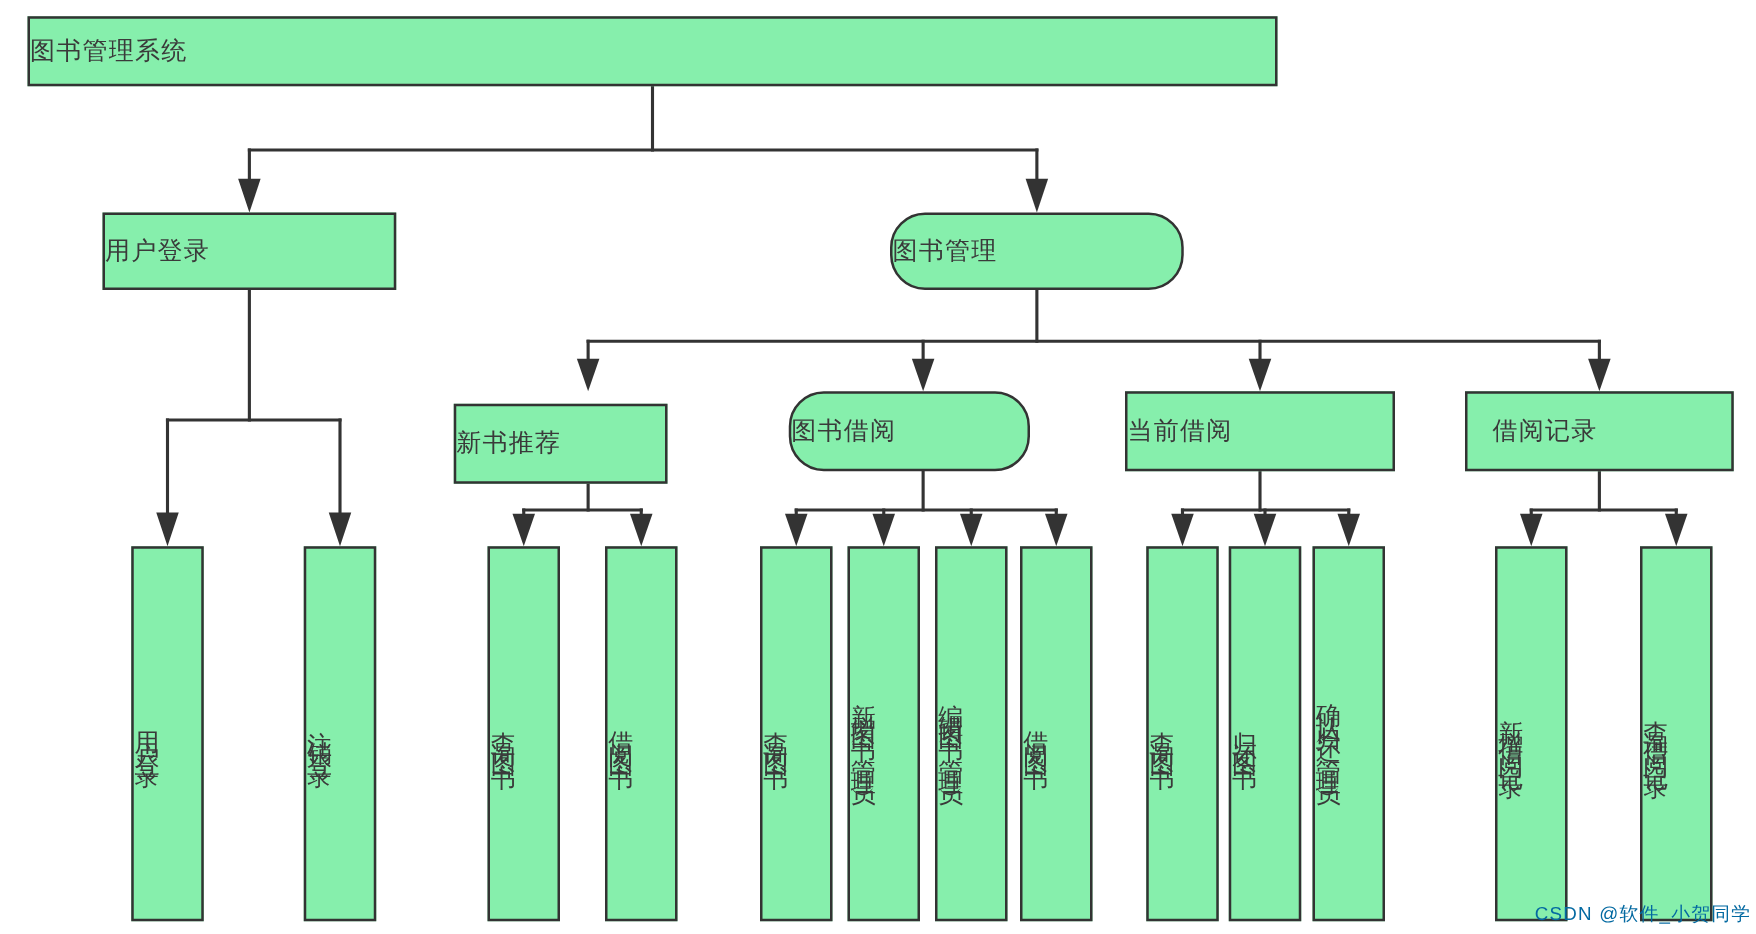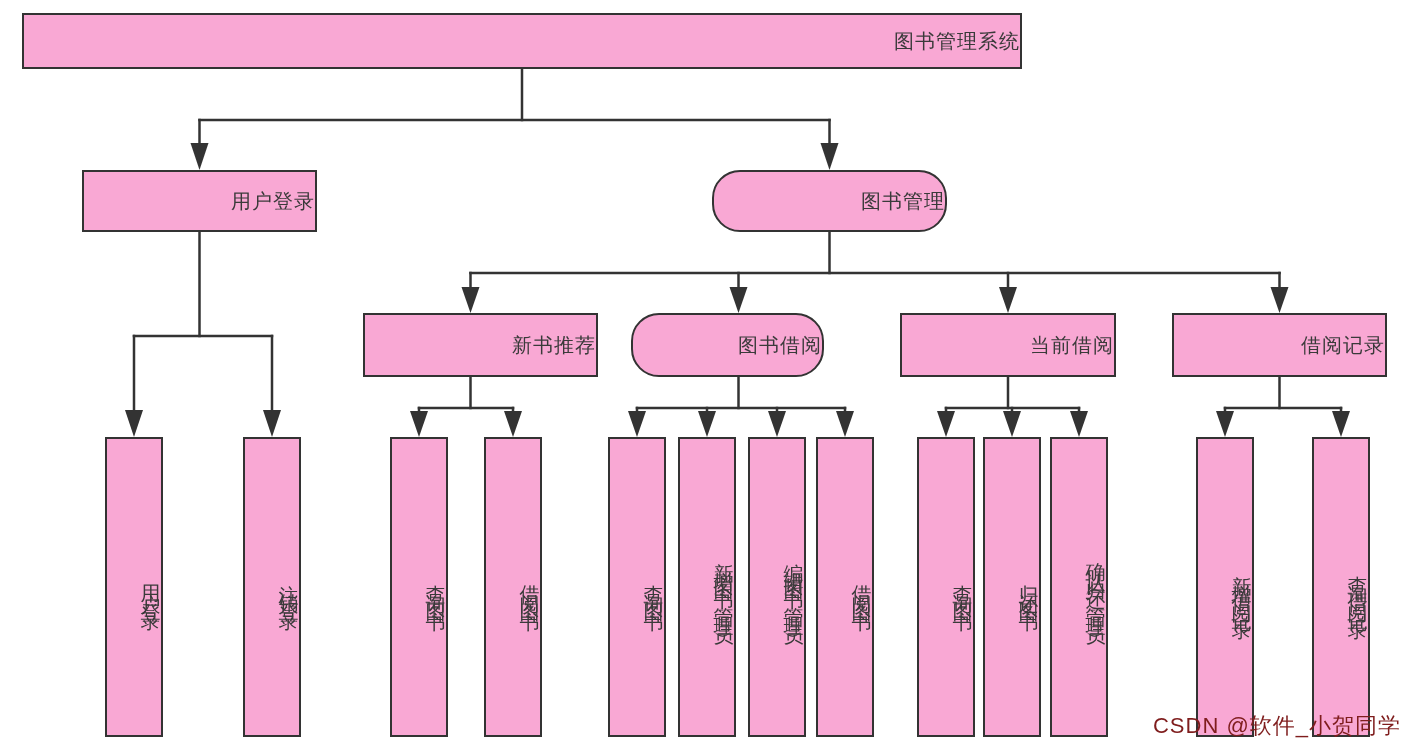--- a/index.html
+++ b/index.html
@@ -13,44 +13,44 @@
   }
   svg.connectors {
     position: absolute;
     left: 0; top: 0;
     width: 1405px; height: 747px;
   }
   .node {
     position: absolute;
     box-sizing: border-box;
     border: 2px solid #333333;
-    background: #f9a8d4;
+    background: #86efac;
     display: flex;
     align-items: center;
-    justify-content: flex-end;
+    justify-content: flex-start;
     color: #3a3a3a;
     font-size: 20px;
     line-height: 1;
   }
   .node.hbox { letter-spacing: 1px; }
   .node.leaf { width: 58px; height: 300px; top: 437px; }
   .leaf .vtext {
     writing-mode: vertical-rl;
     text-orientation: mixed;
     letter-spacing: 9px;
     font-size: 20px;
     white-space: nowrap;
   }
   .watermark {
     position: absolute;
     right: 4px;
     bottom: 6px;
-    font-size: 22px;
+    font-size: 15px;
     letter-spacing: 1px;
-    color: #7f1d1d;
+    color: #0369a1;
     white-space: nowrap;
   }
 </style>
 </head>
 <body>
 
 <div class="canvas">
 
   <svg class="connectors" viewBox="0 0 1405 747" xmlns="http://www.w3.org/2000/svg">
     <g stroke="#333333" stroke-width="2.5" stroke-linecap="square" fill="none">
@@ -144,21 +144,21 @@
     <span>图书管理系统</span>
   </div>
 
   <div class="node hbox" style="left:82px; top:170px; width:235px; height:62px;">
     <span>用户登录</span>
   </div>
   <div class="node hbox" style="left:712px; top:170px; width:235px; height:62px;border-radius:28px;">
     <span>图书管理</span>
   </div>
 
-  <div class="node hbox" style="left:363px; top:313px; width:235px; height:64px;">
+  <div class="node hbox" style="left:363px; top:323px; width:171px; height:64px;">
     <span>新书推荐</span>
   </div>
   <div class="node hbox" style="left:631px; top:313px; width:193px; height:64px;border-radius:28px;">
     <span>图书借阅</span>
   </div>
   <div class="node hbox" style="left:900px; top:313px; width:216px; height:64px;">
     <span>当前借阅</span>
   </div>
   <div class="node hbox" style="left:1172px; top:313px; width:215px; height:64px;padding-left:20px;">
     <span>借阅记录</span>

